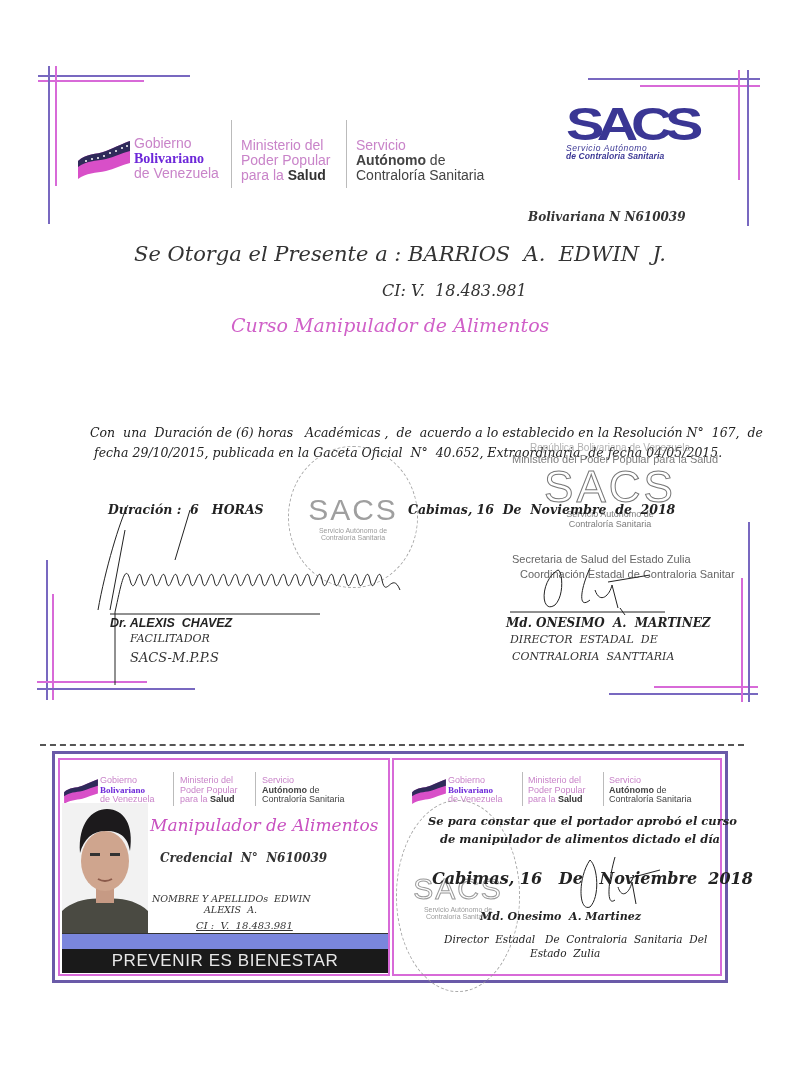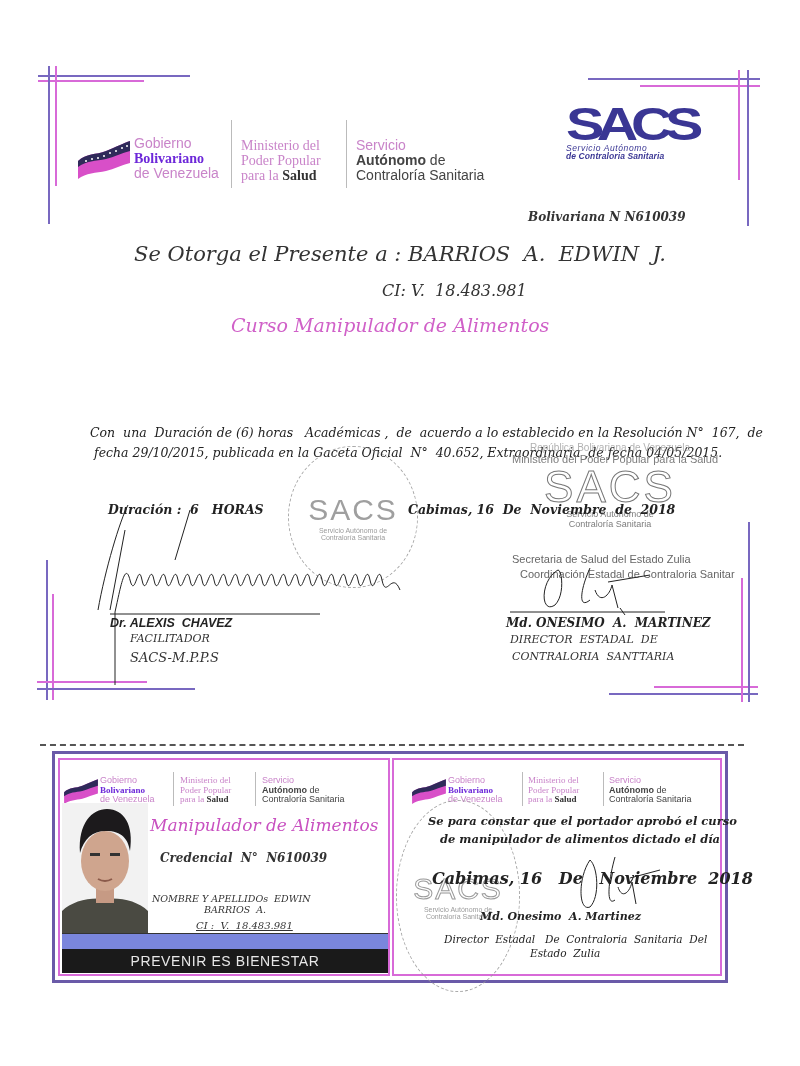--- a/index.html
+++ b/index.html
@@ -17,21 +17,21 @@
 
   
   .gob-block { position: absolute; display: flex; align-items: center; }
   .flag { width: 56px; height: 40px; position: relative; }
   .flag svg { width: 100%; height: 100%; }
   .gob-text { font-family: "Liberation Sans", sans-serif; line-height: 1.08; }
   .gob-text .l1 { color: #c984c9; }
   .gob-text .l2 { color: #6d28d9; font-weight: bold; font-family: Liberation Serif, serif; }
   .gob-text .l3 { color: #c984c9; }
   .vsep { width: 1px; background: #bbb; }
-  .min-text { font-family: Liberation Serif, serif; line-height: 1.08; color: #c984c9; }
+  .min-text { font-family: Liberation Sans, sans-serif; line-height: 1.08; color: #c984c9; }
   .min-text b { color: #333; }
   .serv-text { font-family: "Liberation Sans", sans-serif; line-height: 1.08; color: #444; }
   .serv-text .l1 { color: #c984c9; }
 
   .sacs-logo { position: absolute; left: 566px; top: 104px; width: 124px; }
   .sacs-logo .big {
     font-family: "Liberation Sans", sans-serif; font-weight: bold; font-size: 46px;
     color: #3a3694; letter-spacing: -6px; line-height: 40px; transform: scaleX(1.25); transform-origin: left;
   }
   .sacs-logo .sub { font-family: "Liberation Sans", sans-serif; font-size: 8.5px; color: #3a3694; line-height: 8px; letter-spacing: 0.6px; font-style: italic; }
@@ -49,21 +49,21 @@
   .sig svg { width: 100%; height: 100%; overflow: visible; }
 
   .dashsep { position: absolute; left: 40px; top: 744px; width: 704px; border-top: 2px dashed #555; }
 
   .card-outer { position: absolute; left: 52px; top: 751px; width: 676px; height: 232px; border: 3px solid #6a5aa8; box-sizing: border-box; }
   .card-inner-l { position: absolute; left: 58px; top: 758px; width: 332px; height: 218px; border: 2px solid #d86ad8; box-sizing: border-box; }
   .card-inner-r { position: absolute; left: 392px; top: 758px; width: 330px; height: 218px; border: 2px solid #d86ad8; box-sizing: border-box; }
 
   .photo { position: absolute; left: 62px; top: 803px; width: 86px; height: 134px; overflow: hidden; background: #f5f5f5; }
   .bar-blue { position: absolute; left: 62px; top: 933px; width: 326px; height: 20px; background: #7a86dc; border-top: 1px solid #333; }
-  .bar-black { position: absolute; left: 62px; top: 949px; width: 326px; height: 24px; background: #1a1a1a; color: #e8e8e8; display: flex; align-items: center; justify-content: center; font-family: "Liberation Sans", sans-serif; font-size: 14px; letter-spacing: 0.6px; }
+  .bar-black { position: absolute; left: 62px; top: 949px; width: 326px; height: 24px; background: #1a1a1a; color: #e8e8e8; display: flex; align-items: center; justify-content: center; font-family: "Liberation Sans", sans-serif; font-size: 17px; letter-spacing: 0.6px; }
 </style>
 </head>
 <body>
 
 <div>
   <div class="ln-purple" style="left:38px;top:75px;width:152px;height:2px;"></div>
   <div class="ln-pink" style="left:38px;top:80px;width:106px;height:2px;"></div>
   <div class="ln-purple" style="left:48px;top:66px;width:2px;height:158px;"></div>
   <div class="ln-pink" style="left:55px;top:66px;width:2px;height:120px;"></div>
 </div>
@@ -226,21 +226,21 @@
     <path d="M18 50 C16 20, 30 6, 45 6 C62 6, 72 22, 68 48 C66 36, 60 28, 44 28 C30 28, 22 36, 18 50 Z" fill="#1c1a1c"></path>
     <rect x="28" y="50" width="10" height="3" fill="#333"></rect>
       <rect x="48" y="50" width="10" height="3" fill="#333"></rect>
     <path d="M36 76 Q43 80 50 76" stroke="#8b5a4a" stroke-width="2" fill="none"></path>
   </svg>
 </div>
 
 <div class="abs ital" style="left:150px;top:815px;font-size:17px;color:#c850c0;">Manipulador de Alimentos</div>
 <div class="abs ital" style="left:160px;top:851px;font-size:12px;font-weight:bold;color:#333;white-space:pre;">Credencial  N°  N610039</div>
 <div class="abs ital" style="left:152px;top:893px;font-size:9.5px;color:#333;white-space:pre;">NOMBRE Y APELLIDOs  EDWIN</div>
-<div class="abs ital" style="left:204px;top:904px;font-size:9.5px;color:#333;white-space:pre;">BARRIOS  A.</div>
+<div class="abs ital" style="left:204px;top:904px;font-size:9.5px;color:#333;white-space:pre;">ALEXIS  A.</div>
 <div class="abs ital" style="left:196px;top:920px;font-size:10px;color:#333;text-decoration:underline;white-space:pre;">CI :  V.  18.483.981</div>
 
 <div class="bar-blue"></div>
 <div class="bar-black">PREVENIR ES BIENESTAR</div>
 
 <div class="gob-block" style="left:410px;top:776px;">
   <div class="flag" style="width:38px;height:26px;">
     <svg viewBox="0 0 56 40">
       <path d="M2 22 C10 14, 20 16, 30 12 C40 8, 48 4, 54 2 L54 24 C46 26, 38 30, 30 32 C20 34, 10 34, 2 40 Z" fill="#d84fc8"></path>
       <path d="M2 22 C10 14, 20 16, 30 12 C40 8, 48 4, 54 2 L54 12 C46 14, 38 18, 30 20 C20 22, 10 22, 2 28 Z" fill="#2f2a5a"></path>

